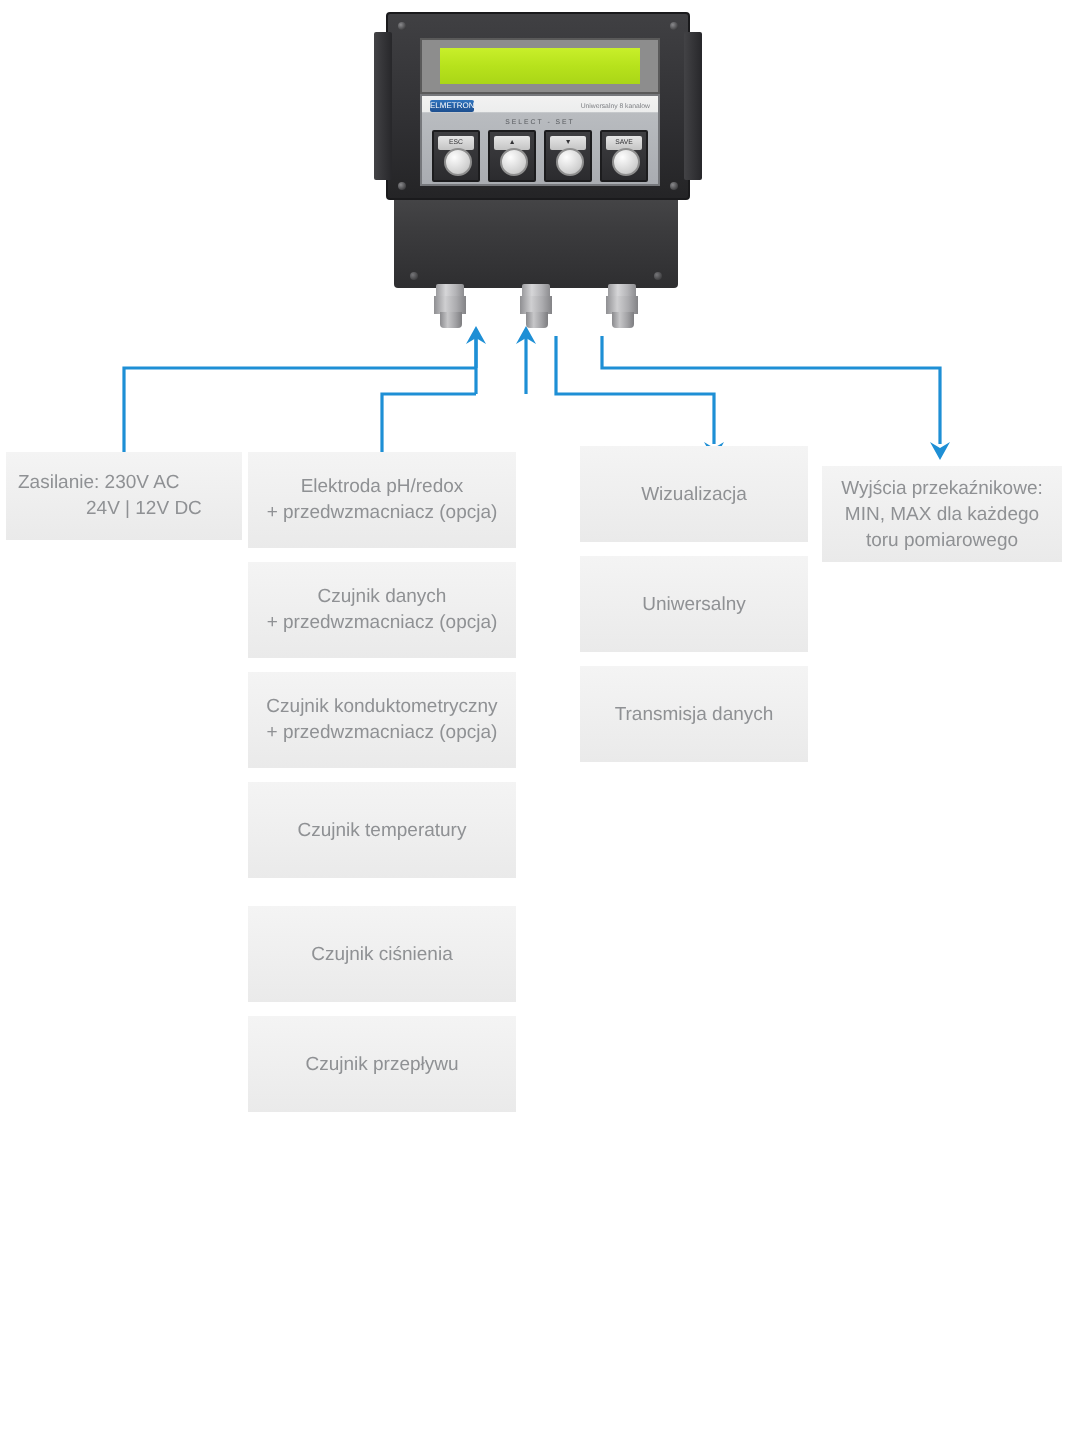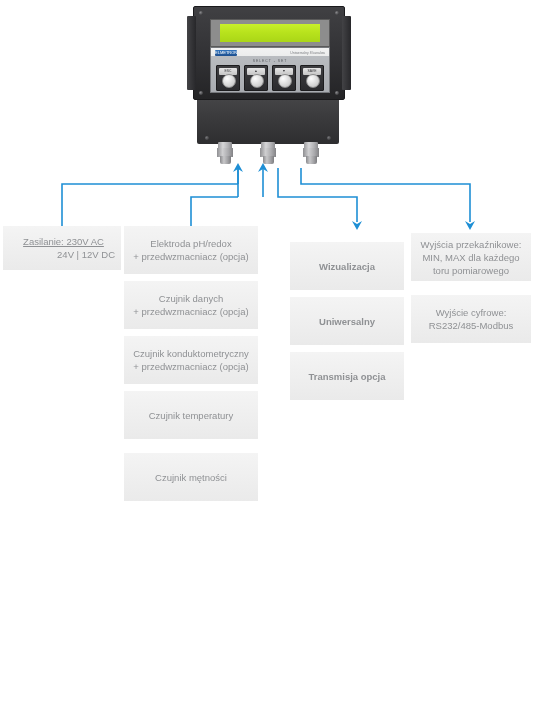--- a/index.html
+++ b/index.html
@@ -231,28 +231,27 @@
     font-size: 9.5px;
     line-height: 13px;
     text-align: center;
     display: flex;
     align-items: center;
     justify-content: center;
     box-sizing: border-box;
     padding: 4px 6px;
   }
   .node-box.left-align {
-    justify-content: flex-end;
+    justify-content: flex-start;
     text-align: left;
-    text-decoration: underline;
   }
 
   #col-power  { left: 3px;   top: 226px; width: 118px; }
   #col-sensors{ left: 124px; top: 226px; width: 134px; }
-  #col-funcs  { left: 290px; top: 242px; width: 114px; font-weight: bold; }
+  #col-funcs  { left: 290px; top: 223px; width: 114px; }
   #col-outputs{ left: 411px; top: 226px; width: 120px; }
 
   .gap { height: 7px; }
 </style>
 </head>
 <body>
 
 <div id="device-illustration">
 
   <div class="dev-body-lower">
@@ -371,51 +370,48 @@
       <span>+ przedwzmacniacz (opcja)</span>
     </span>
   </div>
   <div class="gap"></div>
   <div class="node-box" style="height:48px">
     <span>Czujnik temperatury</span>
   </div>
   <div class="gap"></div>
   <div class="gap"></div>
   <div class="node-box" style="height:48px">
-    <span>Czujnik mętności</span>
-  </div>
-  <div class="gap"></div>
+    <span>Czujnik ciśnienia</span>
+  </div>
+  <div class="gap"></div>
+  <div class="node-box" style="height:48px">
+    <span>Czujnik przepływu</span>
+  </div>
   <div class="gap"></div>
   <div class="gap"></div>
 </div>
 
 <div class="col" id="col-funcs">
   <div class="node-box" style="height:48px">
     <span>Wizualizacja</span>
   </div>
   <div class="gap"></div>
   <div class="node-box" style="height:48px">
     <span>Uniwersalny</span>
   </div>
   <div class="gap"></div>
   <div class="node-box" style="height:48px">
-    <span>Transmisja opcja</span>
+    <span>Transmisja danych</span>
   </div>
 </div>
 
 <div class="col" id="col-outputs">
   <div class="gap"></div>
   <div class="node-box" style="height:48px">
     <span>
       <span>Wyjścia przekaźnikowe:</span><br>
       <span>MIN, MAX dla każdego</span><br>
       <span>toru pomiarowego</span>
     </span>
   </div>
   <div class="gap"></div>
   <div class="gap"></div>
-  <div class="node-box" style="height:48px">
-    <span>
-      <span>Wyjście cyfrowe:</span><br>
-      <span>RS232/485-Modbus</span>
-    </span>
-  </div>
 </div>
 
 </body></html>

